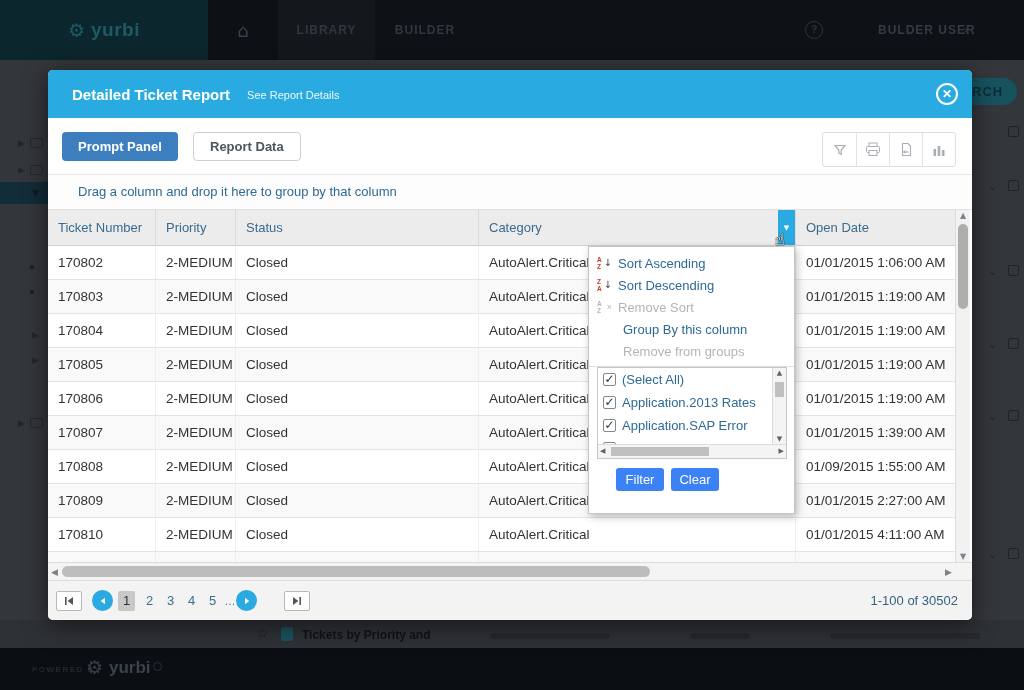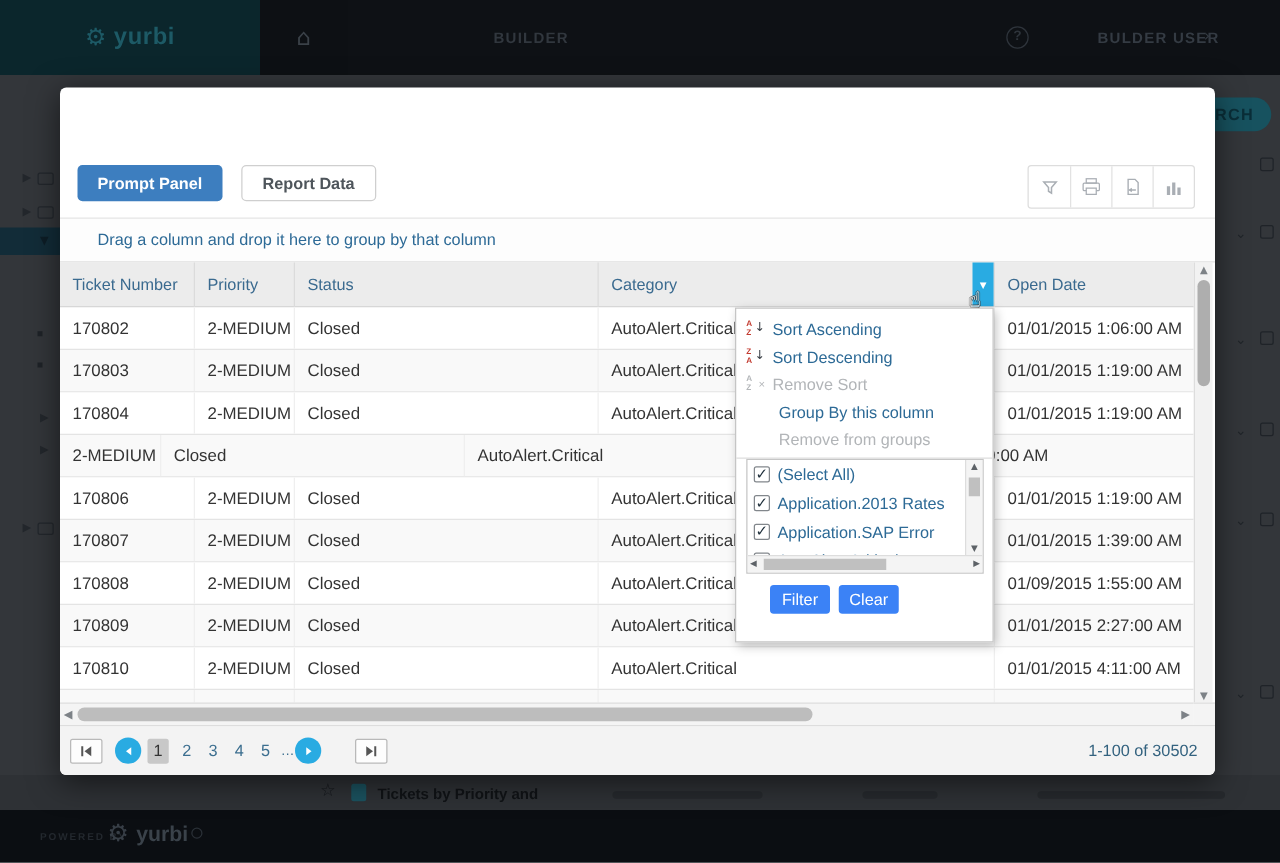--- a/index.html
+++ b/index.html
@@ -167,20 +167,23 @@
 <body>
 
 <div class="nav">
   <div class="nav-logo">
     <span class="nav-gear icon-font">⚙</span>
     <span class="nav-brand">yurbi</span>
   </div>
   <div class="nav-band-home">
     <span class="nav-home icon-font">⌂</span>
   </div>
+  <div class="nav-band-lib">
+    <span class="nav-tab">LIBRARY</span>
+  </div>
   <div class="nav-band-bld">
     <span class="nav-tab">BUILDER</span>
   </div>
   <div class="nav-help">?</div>
   <div class="nav-user">BULDER USER</div>
   <div class="nav-user-chev icon-font">›</div>
 </div>
 
 <div class="bg-tree">
   <div class="tree-row" style="left:18px; top:78px;">
@@ -239,20 +242,25 @@
 
 <div class="footer">
   <span class="footer-powered">POWERED BY</span>
   <span class="footer-gear icon-font">⚙</span>
   <span class="footer-brand">yurbi</span>
   <span class="footer-reg"></span>
 </div>
 
 <div class="modal">
 
+  <div class="modal-header">
+    <span class="modal-title">Detailed Ticket Report</span>
+    <span class="modal-subtitle">See Report Details</span>
+    <div class="modal-close">✕</div>
+  </div>
 
   <div class="tabs-row">
     <div class="btn-prompt">Prompt Panel</div>
     <div class="btn-report">Report Data</div>
     <div class="toolbar">
       <div class="tool-btn">
         <svg width="14" height="14" viewBox="0 0 14 14">
             <path d="M2 2.5h10L8.2 7v4.5L5.8 10V7z" fill="none" stroke="#a9aeb4" stroke-width="1.2"></path>
           </svg>
       </div>
@@ -319,20 +327,21 @@
         <div class="grid-cell" style="width: 160px;">01/01/2015 1:19:00 AM</div>
       </div>
       <div class="grid-row">
         <div class="grid-cell" style="width: 107px;">170804</div>
         <div class="grid-cell" style="width: 80px;">2-MEDIUM</div>
         <div class="grid-cell" style="width: 243px;">Closed</div>
         <div class="grid-cell" style="width: 317px;">AutoAlert.Critical</div>
         <div class="grid-cell" style="width: 160px;">01/01/2015 1:19:00 AM</div>
       </div>
       <div class="grid-row alt">
+        <div class="grid-cell" style="width: 107px;">170805</div>
         <div class="grid-cell" style="width: 80px;">2-MEDIUM</div>
         <div class="grid-cell" style="width: 243px;">Closed</div>
         <div class="grid-cell" style="width: 317px;">AutoAlert.Critical</div>
         <div class="grid-cell" style="width: 160px;">01/01/2015 1:19:00 AM</div>
       </div>
       <div class="grid-row">
         <div class="grid-cell" style="width: 107px;">170806</div>
         <div class="grid-cell" style="width: 80px;">2-MEDIUM</div>
         <div class="grid-cell" style="width: 243px;">Closed</div>
         <div class="grid-cell" style="width: 317px;">AutoAlert.Critical</div>

